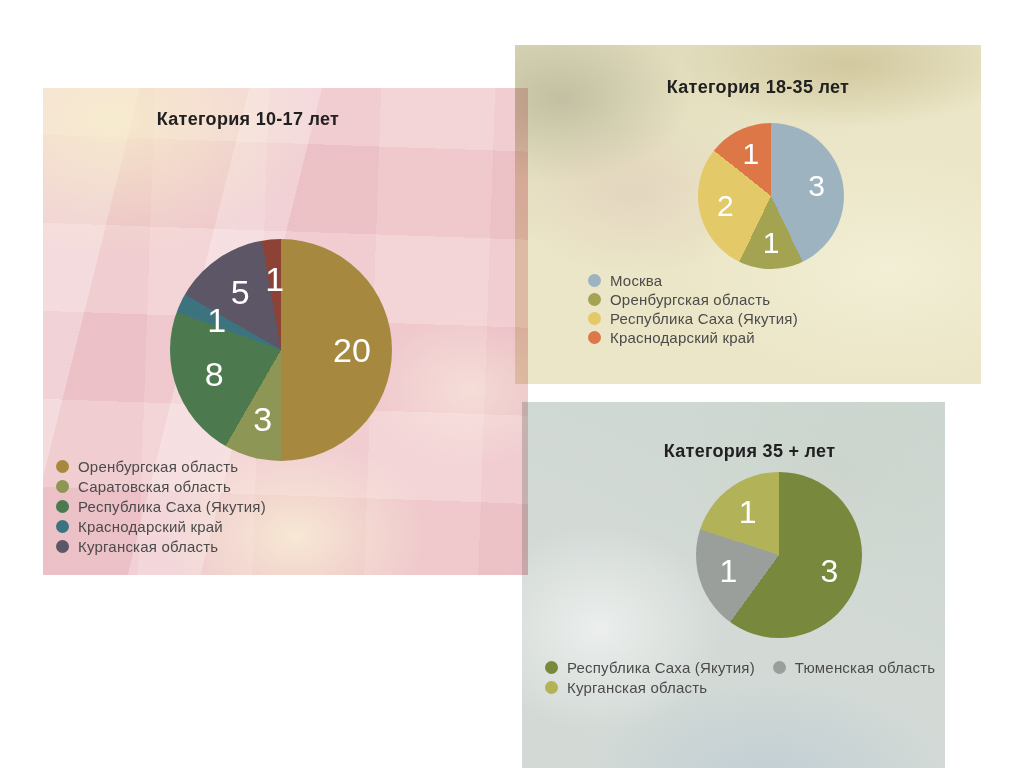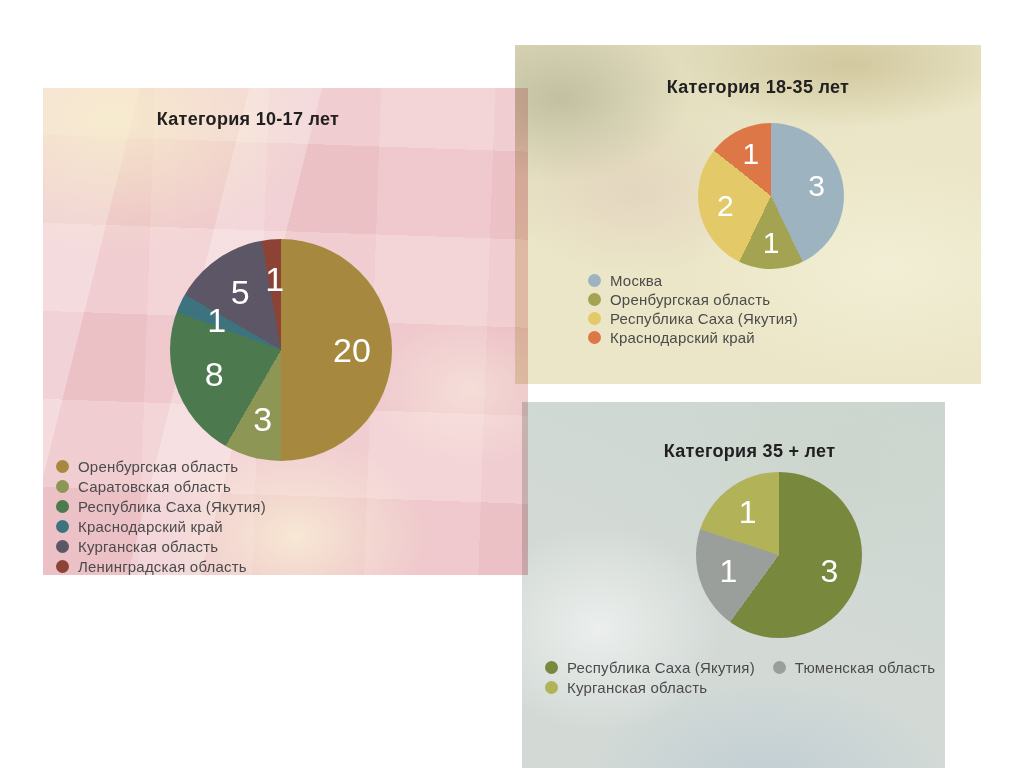--- a/index.html
+++ b/index.html
@@ -116,24 +116,20 @@
           <span class="legend-label">Республика Саха (Якутия)</span>
         </div>
         <div class="legend-item">
           <span class="dot" style="background: rgb(61, 115, 126);"></span>
           <span class="legend-label">Краснодарский край</span>
         </div>
         <div class="legend-item">
           <span class="dot" style="background: rgb(92, 86, 102);"></span>
           <span class="legend-label">Курганская область</span>
         </div>
-        <div class="legend-item">
-          <span class="dot" style="background: rgb(140, 67, 54);"></span>
-          <span class="legend-label">Ленинградская область</span>
-        </div>
       </div>
   </div>
 
   <div class="panel" id="panel1">
     <div class="bg"></div>
     <div class="panel-title">Категория 18-35 лет</div>
     <div class="pie" style="background: conic-gradient(rgb(157, 180, 192) 0deg, rgb(157, 180, 192) 154.286deg, rgb(163, 163, 82) 154.286deg, rgb(163, 163, 82) 205.714deg, rgb(228, 201, 104) 205.714deg, rgb(228, 201, 104) 308.571deg, rgb(222, 119, 71) 308.571deg, rgb(222, 119, 71) 360deg);">
         <span class="pie-label" style="color: rgb(255, 255, 255); left: 118.549px; top: 62.6038px;">3</span>
         <span class="pie-label" style="color: rgb(255, 255, 255); left: 73px; top: 119.72px;">1</span>
         <span class="pie-label" style="color: rgb(255, 255, 255); left: 27.4514px; top: 83.3962px;">2</span>

